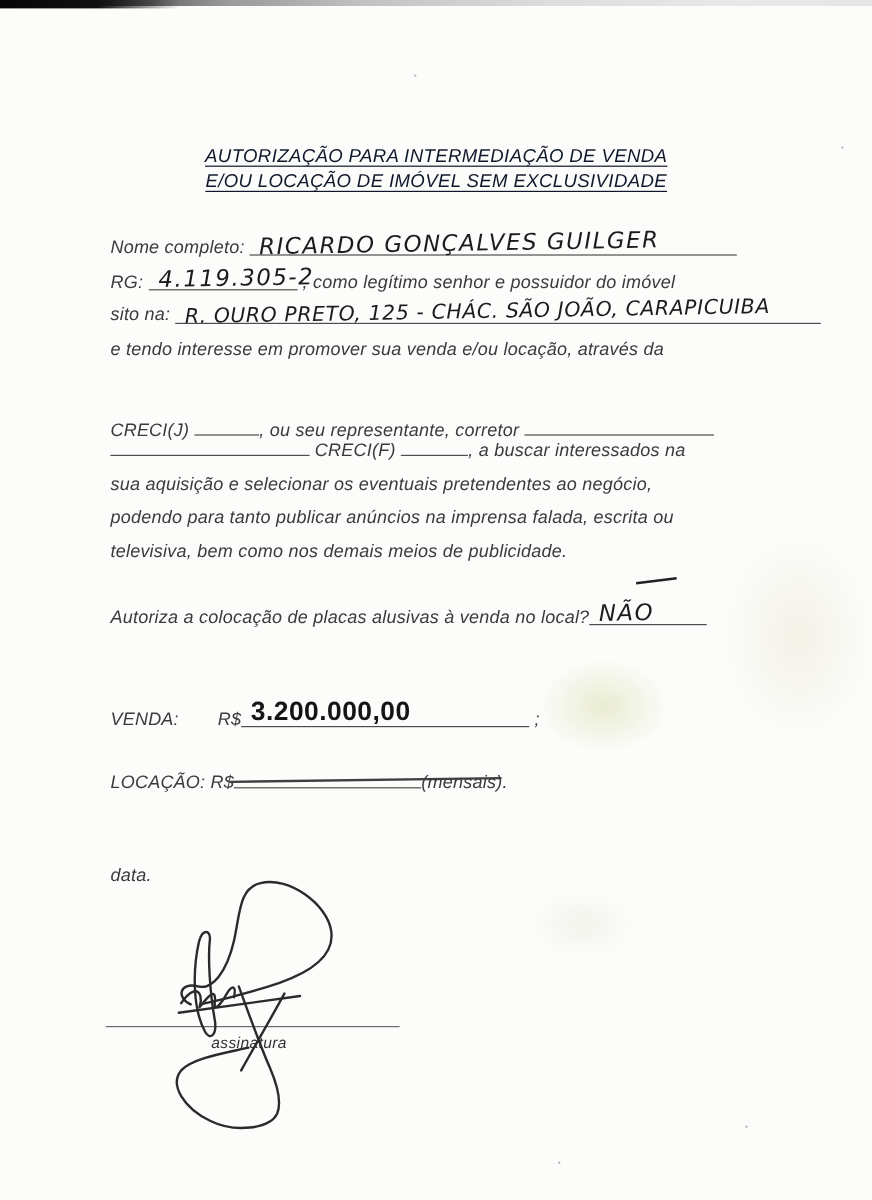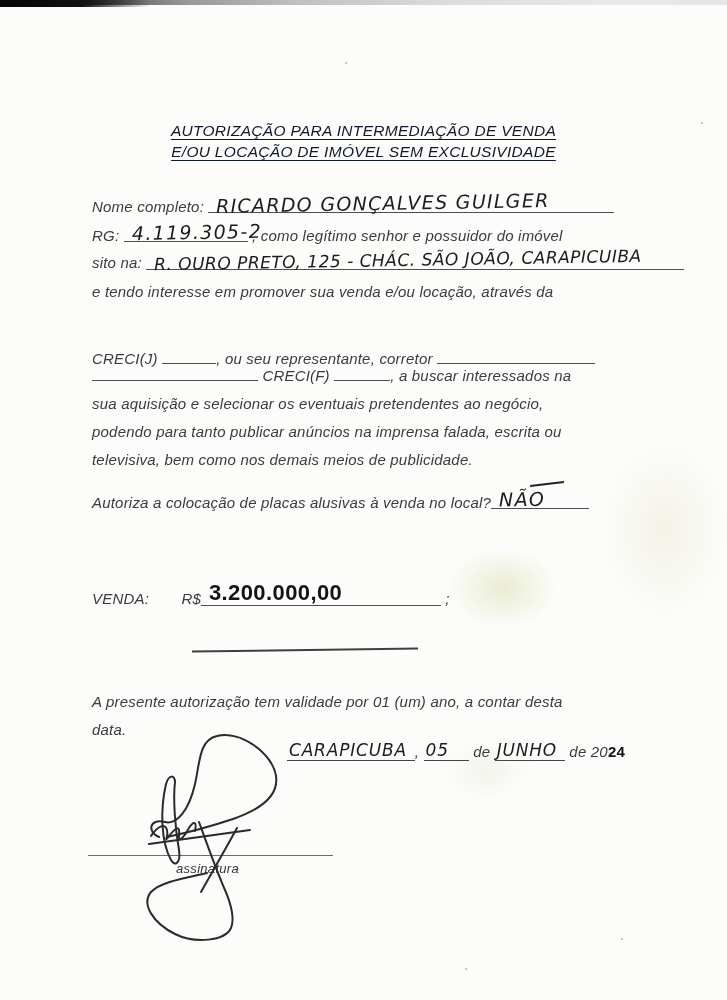--- a/index.html
+++ b/index.html
@@ -101,44 +101,40 @@
   <div class="row" style="top:366px">
     <span class="blank" style="width:166px"></span>
     <span>CRECI(F)</span>
     <span class="blank" style="width:56px"></span><span>, a buscar interessados na</span>
   </div>
 
   <div class="row" style="top:394px">sua aquisição e selecionar os eventuais pretendentes ao negócio,</div>
   <div class="row" style="top:422px">podendo para tanto publicar anúncios na imprensa falada, escrita ou</div>
   <div class="row" style="top:450px">televisiva, bem como nos demais meios de publicidade.</div>
 
-  <div class="row" style="top:492px">
+  <div class="row" style="top:504px">
     <span>Autoriza a colocação de placas alusivas à venda no local?</span><span class="fill" style="width:98px"><span class="hand">NÃO</span></span>
   </div>
   <div class="nao-bar"></div>
 
 
   <div class="row" style="top:587px">
     <span style="display:inline-block;width:85px">VENDA:</span>
     <span>R$</span><span class="fill" style="width:240px;height:19px"><span class="typed">3.200.000,00</span></span>
     <span>;</span>
   </div>
 
+  <div class="row" style="top:643px">
+    <span>LOCAÇÃO:</span>
+    <span>R$</span><span class="blank" style="width:156px"></span><span>(mensais).</span>
+  </div>
   <div class="strike-line"></div>
 
-  <div class="row" style="top:692px">A presente autorização tem validade por 01 (um) ano, a contar desta</div>
   <div class="row" style="top:720px">data.</div>
 
-  <div class="row" style="left:287px;top:742px">
-    <span class="hand-d">CARAPICUBA</span><span>,</span>
-    <span class="hand-d" style="padding-right:20px">05</span>
-    <span>de</span>
-    <span class="hand-d">JUNHO</span>
-    <span>de 20</span><span class="yearbold">24</span>
-  </div>
 
   <div class="sig-line"></div>
   <div class="sig-label">assinatura</div>
 
   <svg class="sig-svg" width="168" height="218" viewBox="0 0 168 218" fill="none" stroke="#2b2b2b" stroke-width="2" stroke-linecap="round" stroke-linejoin="round">
 
     <path d="M22 105 C10 100 12 86 28 90 C40 93 52 78 58 52 C63 30 62 8 80 4 C104 -2 136 22 139 44 C142 64 122 78 96 87 C72 95 44 102 30 105"></path>
 
     <path d="M29 52 C23 78 24 110 34 128 C38 135 44 131 42 118 C38 96 36 66 38 50 C38 43 32 42 29 52"></path>
 

